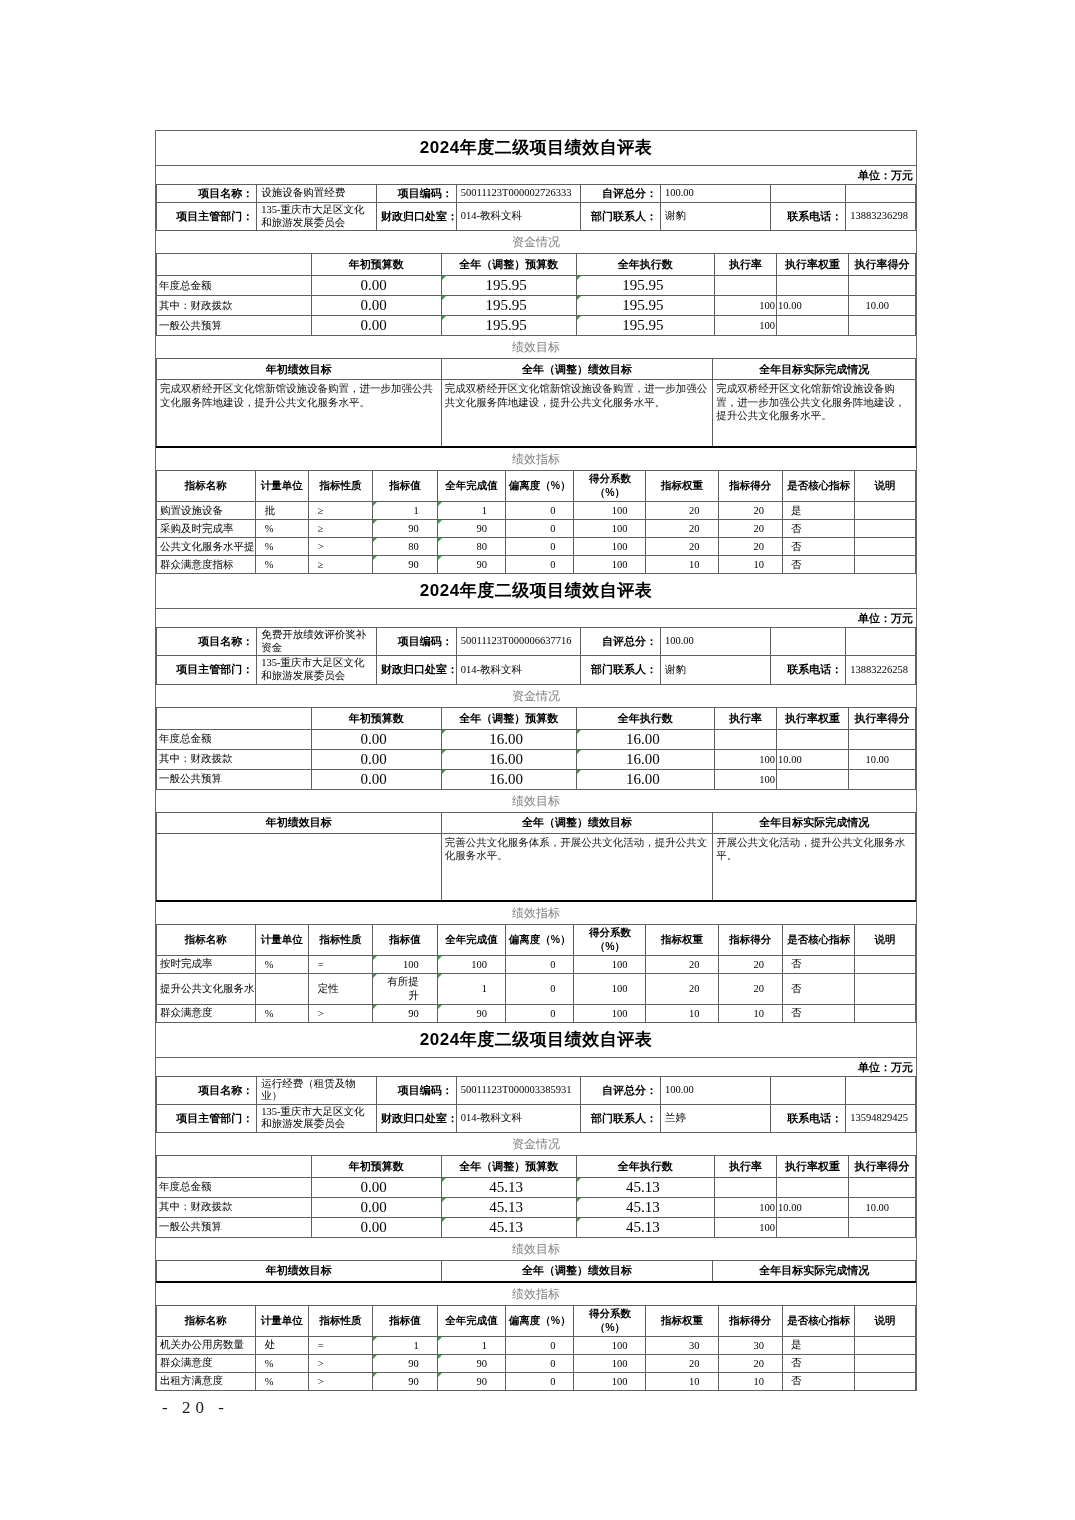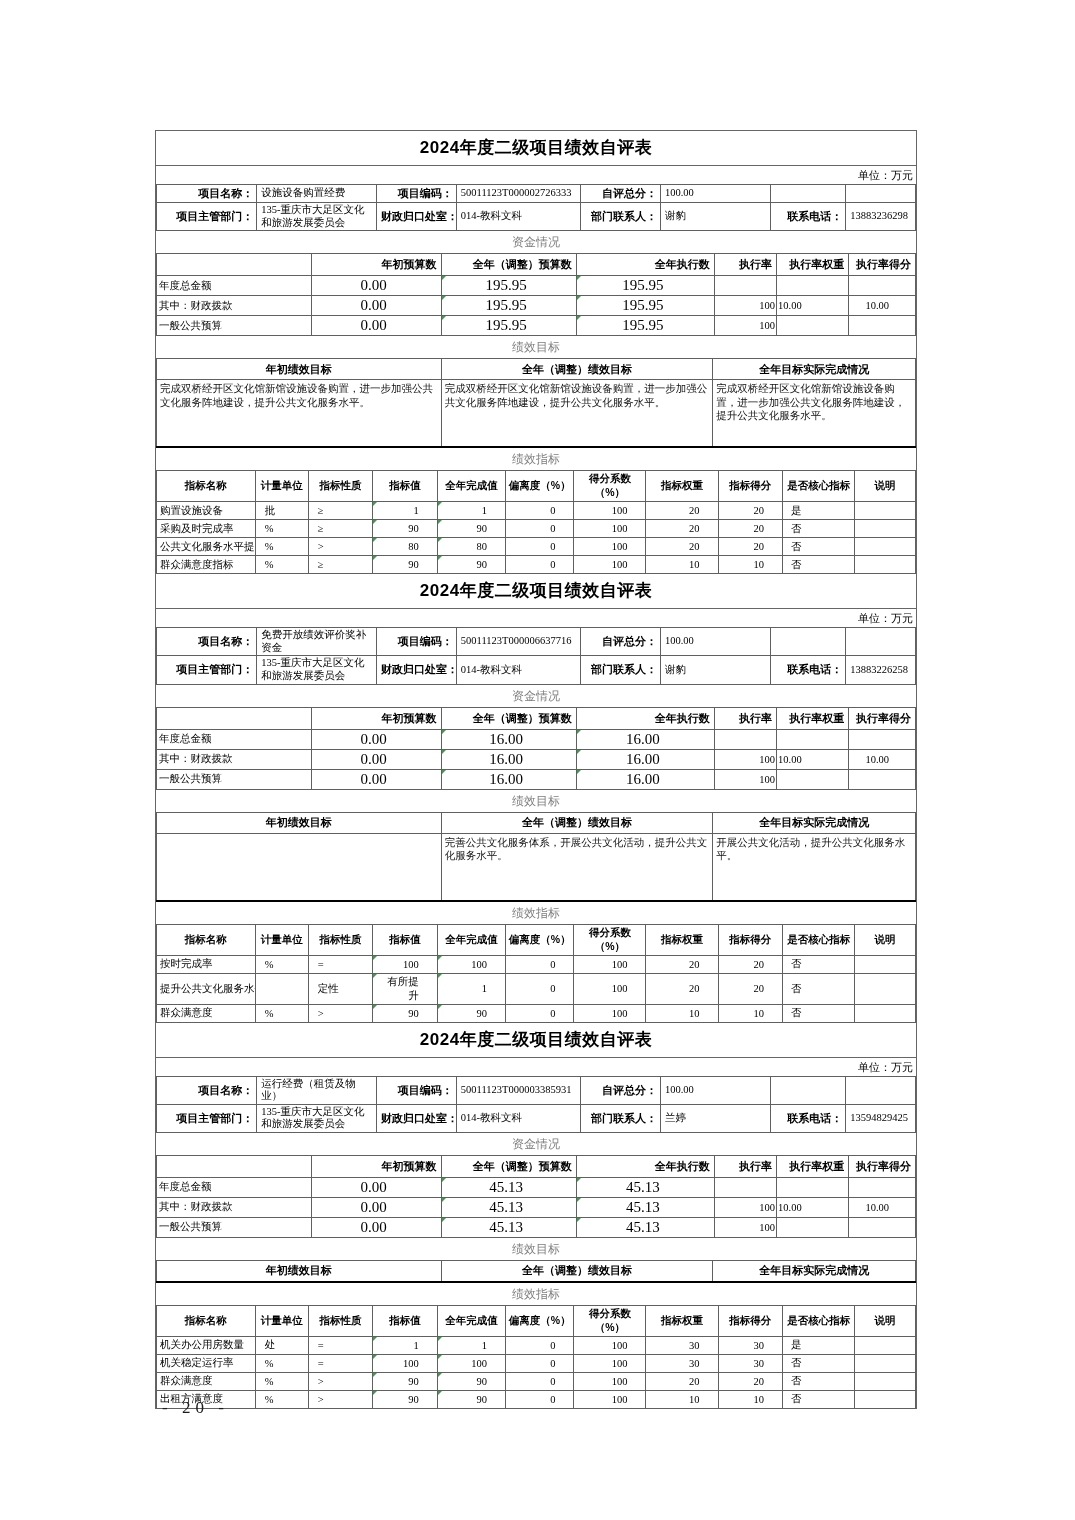--- a/index.html
+++ b/index.html
@@ -13,42 +13,42 @@
     border-left:1px solid #666;border-right:1px solid #666;border-top:1px solid #666;
     background:#fff;
   }
   .block{width:100%;}
   .block-title{
     text-align:center;font-weight:bold;font-size:17px;
     font-family:"Liberation Sans", sans-serif;
     padding:5px 0 6px 0;border-bottom:1px solid #666;letter-spacing:.5px;
   }
   .unit-row{
-    text-align:right;font-size:11px;font-weight:normal;
+    text-align:right;font-size:11px;font-weight:bold;
     padding:2px 3px 1px 0;
   }
   table{width:100%;border-collapse:collapse;table-layout:fixed;}
   td{
     border:1px solid #606060;font-size:11px;padding:1px 4px;height:15px;
     overflow:hidden;vertical-align:middle;word-break:break-all;
   }
   .band{
     text-align:center;color:#7f7f7f;font-size:12px;
     font-family:"Liberation Sans", sans-serif;
     padding:3px 0 2px 0;
   }
   
   .info-lab{
     text-align:right;font-weight:bold;white-space:nowrap;
     font-family:"Liberation Sans", sans-serif;font-size:11px;padding-right:3px;
   }
   .info-val{text-align:left;font-size:10.5px;line-height:1.2;}
   
   .fhead td{
-    text-align:right;font-weight:bold;font-family:"Liberation Sans", sans-serif;
+    text-align:center;font-weight:bold;font-family:"Liberation Sans", sans-serif;
     height:19px;
   }
   .f-label{text-align:left;padding-left:2px;font-size:10.5px;white-space:nowrap;}
   .f-num{text-align:center;padding-right:9px;font-size:15px;}
   .f-rate{text-align:right;padding-right:1px;font-size:10.5px;}
   .f-weight{text-align:left;padding-left:1px;font-size:10.5px;}
   .f-score{text-align:right;padding-right:26px;font-size:10.5px;}
   
   .ghead td{
     text-align:center;font-weight:bold;font-family:"Liberation Sans", sans-serif;height:18px;
@@ -639,33 +639,20 @@
     <td class="c-target tick">1</td>
     <td class="c-done tick">1</td>
     <td class="c-dev">0</td>
     <td class="c-coef">100</td>
     <td class="c-wt">30</td>
     <td class="c-score">30</td>
     <td class="c-core">是</td>
     <td class="c-note"></td>
   </tr>
 
-  <tr>
-    <td class="c-name">机关稳定运行率</td>
-    <td class="c-unit">%</td>
-    <td class="c-prop">=</td>
-    <td class="c-target tick">100</td>
-    <td class="c-done tick">100</td>
-    <td class="c-dev">0</td>
-    <td class="c-coef">100</td>
-    <td class="c-wt">30</td>
-    <td class="c-score">30</td>
-    <td class="c-core">否</td>
-    <td class="c-note"></td>
-  </tr>
 
   <tr>
     <td class="c-name">群众满意度</td>
     <td class="c-unit">%</td>
     <td class="c-prop">&gt;</td>
     <td class="c-target tick">90</td>
     <td class="c-done tick">90</td>
     <td class="c-dev">0</td>
     <td class="c-coef">100</td>
     <td class="c-wt">20</td>

